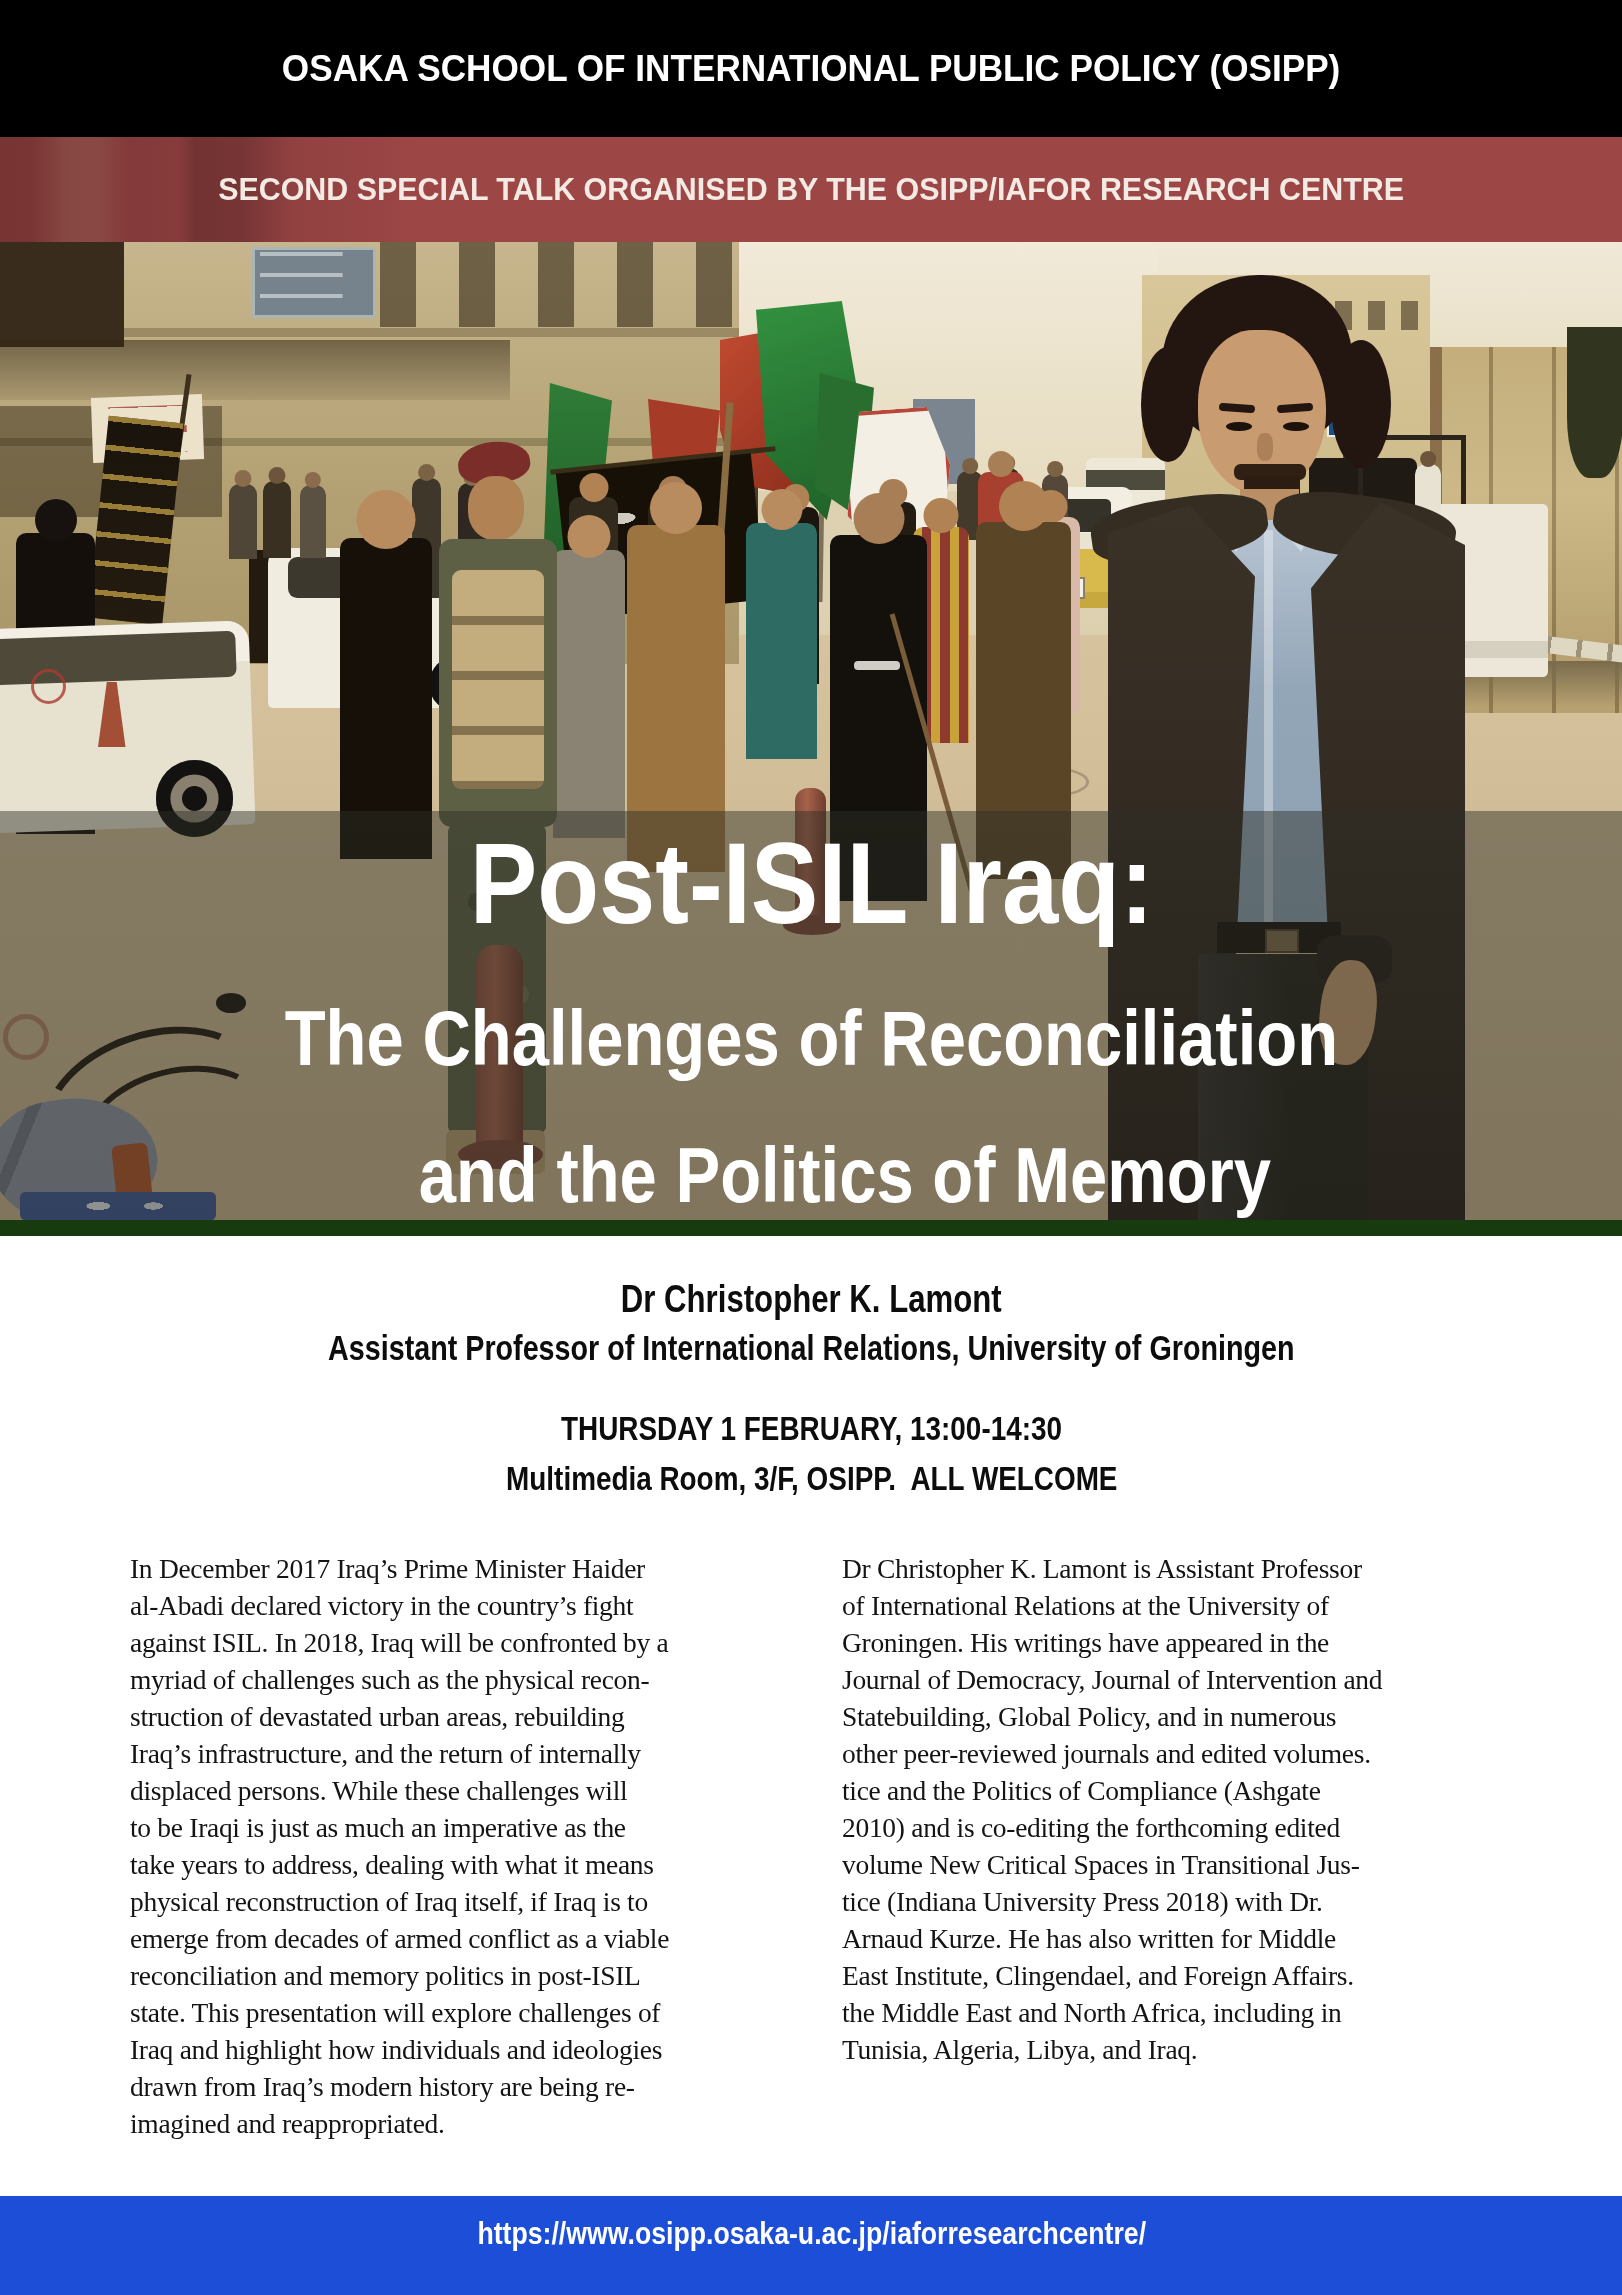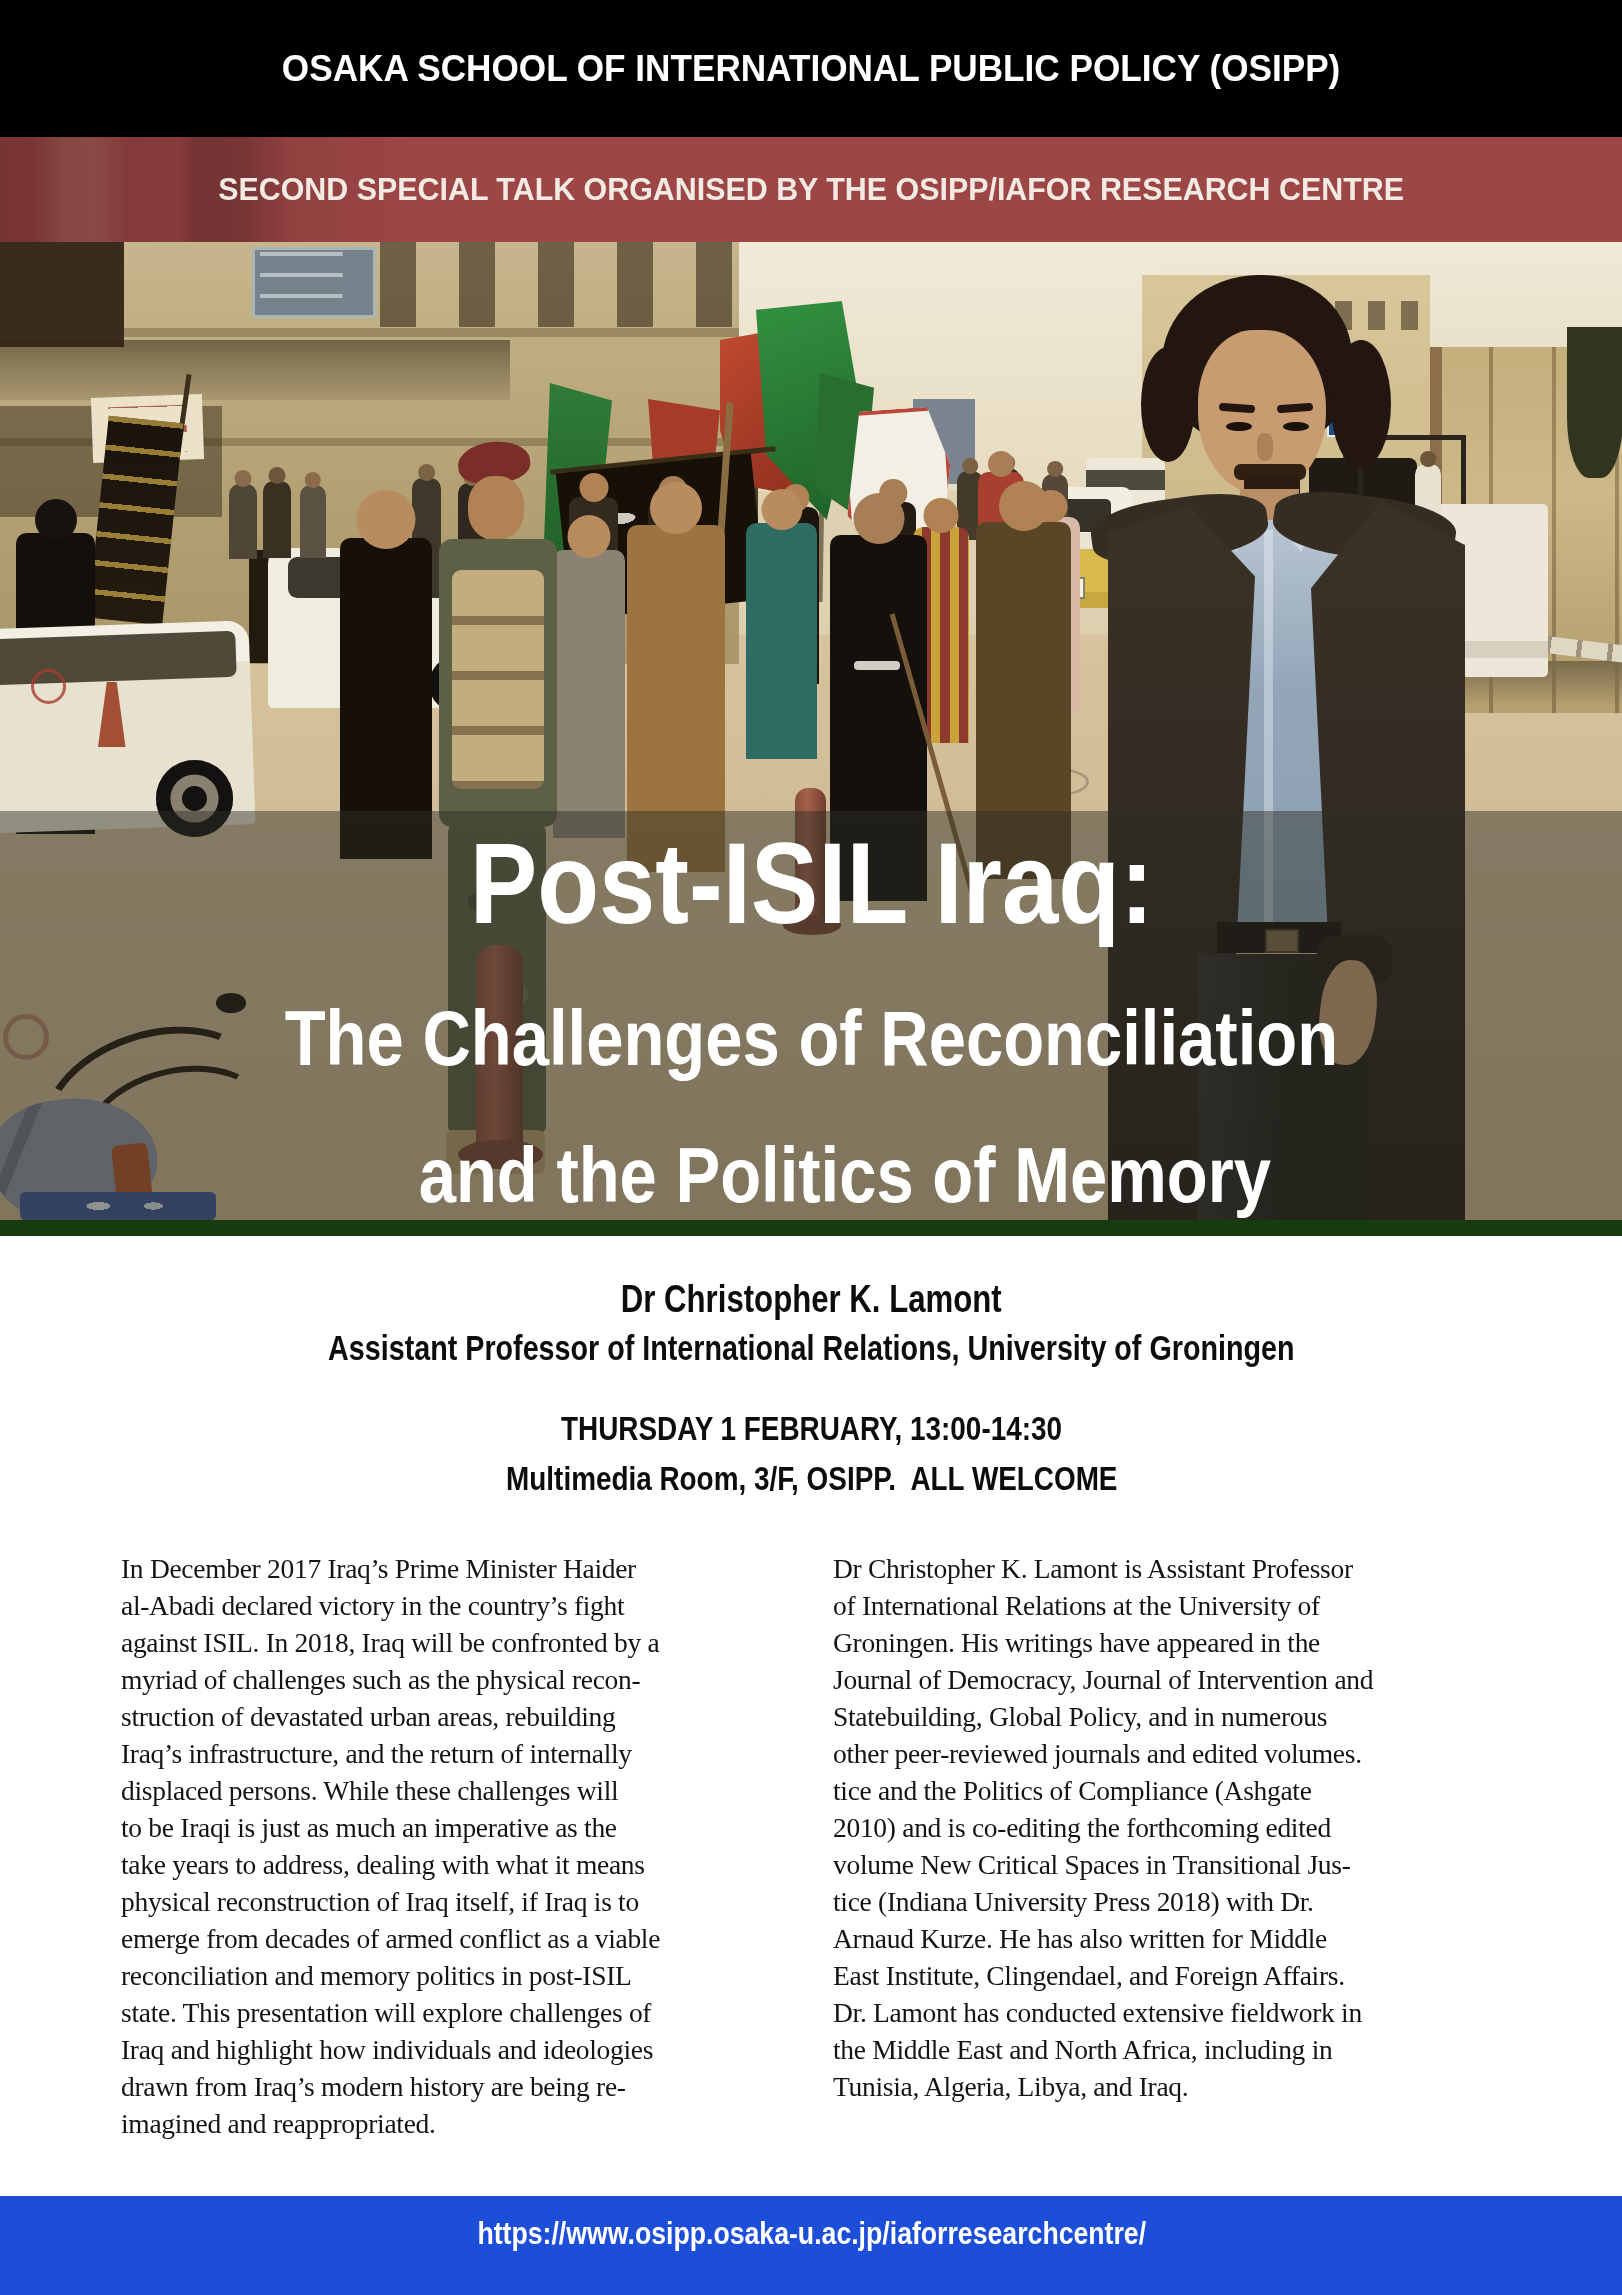--- a/index.html
+++ b/index.html
@@ -34,21 +34,21 @@
   .sp-aff{margin-top:6.5px;font-size:35px;font-weight:bold;}
   .sp-aff .cond{--sx:.82;}
   .sp-when{margin-top:41px;font-size:34px;font-weight:bold;}
   .sp-when .cond{--sx:.82;}
   .sp-where{margin-top:10.5px;font-size:34px;font-weight:bold;}
   .sp-where .cond{--sx:.82;}
   
   .columns{position:absolute;left:121px;top:1550px;display:flex;gap:54px;
      font-family:"Liberation Serif","DejaVu Serif",serif;color:#141414;}
   .col{font-size:27.5px;line-height:37px;letter-spacing:-0.3px;}
-  .tl{white-space:pre;}
+  .tl{white-space:pre;margin-left:9px;}
   
   .bar-footer{position:absolute;left:0;top:2196px;width:1623px;height:99px;background:#1d4ed8;text-align:center;}
   .bar-footer .cond{--sx:.86;margin-top:19.6px;font-size:31px;font-weight:bold;color:#fff;}
 </style>
 </head>
 <body>
 
 <div id="poster">
 
   <header class="bar-black">
@@ -261,21 +261,20 @@
         <div class="tl">Groningen. His writings have appeared in the</div>
         <div class="tl">Journal of Democracy, Journal of Intervention and</div>
         <div class="tl">Statebuilding, Global Policy, and in numerous</div>
         <div class="tl">other peer-reviewed journals and edited volumes.</div>
         <div class="tl">tice and the Politics of Compliance (Ashgate</div>
         <div class="tl">2010) and is co-editing the forthcoming edited</div>
         <div class="tl">volume New Critical Spaces in Transitional Jus-</div>
         <div class="tl">tice (Indiana University Press 2018) with Dr.</div>
         <div class="tl">Arnaud Kurze. He has also written for Middle</div>
         <div class="tl">East Institute, Clingendael, and Foreign Affairs.</div>
-        <div class="tl">Dr. Lamont has conducted extensive fieldwork in</div>
         <div class="tl">the Middle East and North Africa, including in</div>
         <div class="tl">Tunisia, Algeria, Libya, and Iraq.</div>
       </div>
   </section>
 
   <footer class="bar-footer">
     <span class="cond">https://www.osipp.osaka-u.ac.jp/iaforresearchcentre/</span>
   </footer>
 
 </div>

